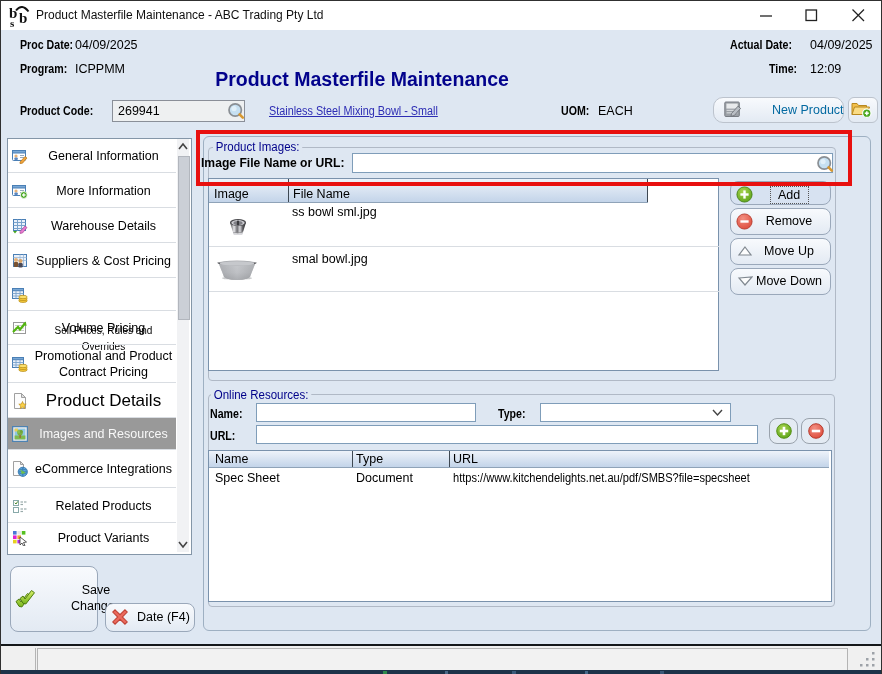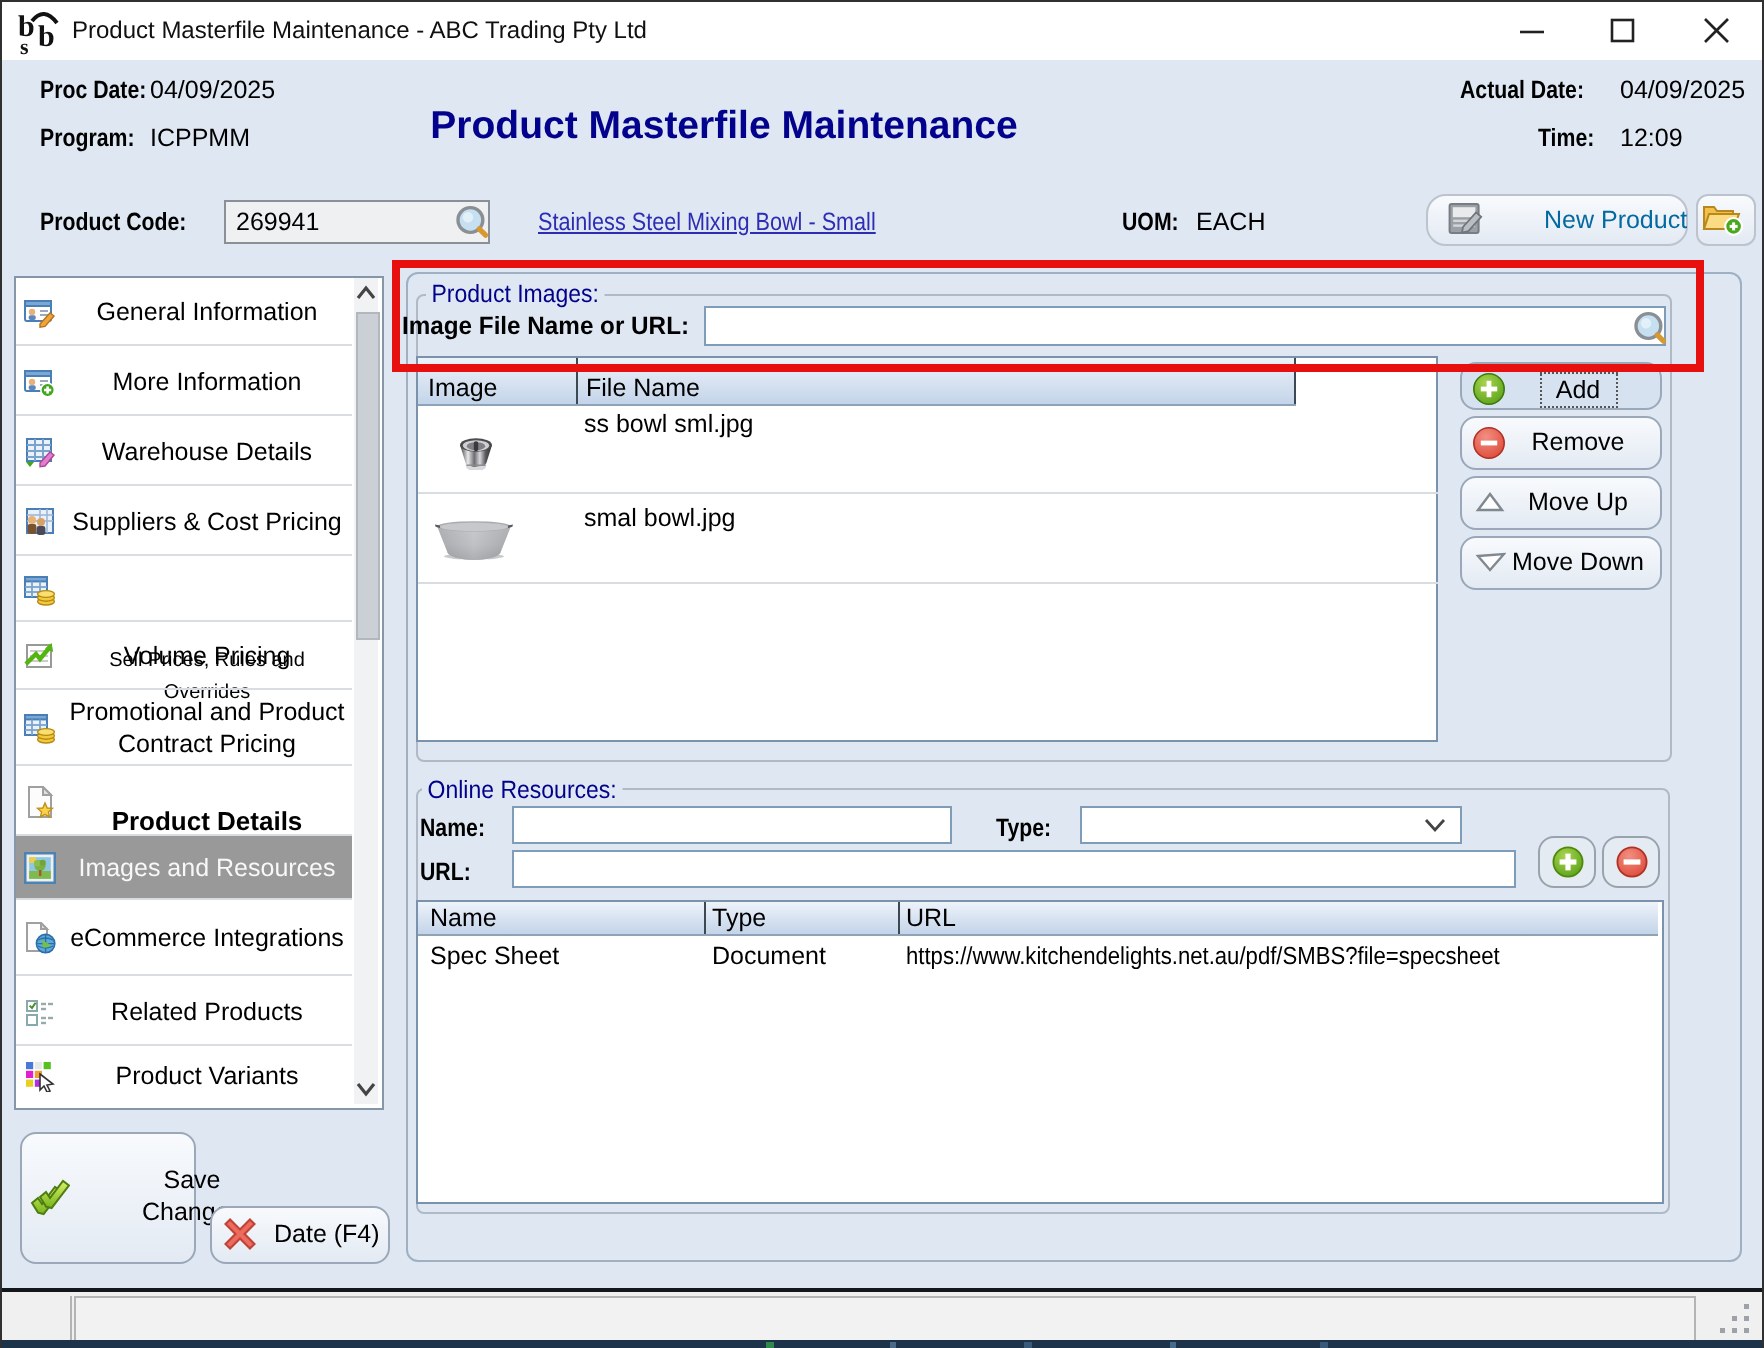--- a/index.html
+++ b/index.html
@@ -42,21 +42,21 @@
     </svg>
 
   <div class="abs b" style="left:20px;top:38px;">Proc Date:</div>
   <div class="abs v" style="left:75px;top:38px;">04/09/2025</div>
   <div class="abs b" style="left:20px;top:62px;">Program:</div>
   <div class="abs v" style="left:75px;top:62px;">ICPPMM</div>
   <div class="abs b" style="left:730px;top:38px;">Actual Date:</div>
   <div class="abs v" style="left:810px;top:38px;">04/09/2025</div>
   <div class="abs b" style="left:769px;top:62px;">Time:</div>
   <div class="abs v" style="left:810px;top:62px;">12:09</div>
-  <div class="abs" style="left:0;top:52px;width:724px;text-align:center;font-weight:bold;font-size:19.5px;color:#02028c;">Product Masterfile Maintenance</div>
+  <div class="abs" style="left:0;top:68px;width:724px;text-align:center;font-weight:bold;font-size:19.5px;color:#02028c;">Product Masterfile Maintenance</div>
 
   <div class="abs b" style="left:20px;top:104px;">Product Code:</div>
   <div class="inp" style="left:112px;top:100px;width:131px;height:20px;background:#eef0f1;border-color:#8a8f98;"></div>
   <div class="abs v" style="left:118px;top:104px;">269941</div>
   <svg class="abs" style="left:227px;top:102px;" width="18" height="18" viewBox="0 0 18 18">
     <circle cx="8.2" cy="8" r="6.2" fill="#c6e0f2" stroke="#8a8f94" stroke-width="1.7"></circle>
     <circle cx="7" cy="6.6" r="2.6" fill="#e4f2fa" opacity="0.9"></circle>
     <path d="M12.6 12.4 L15.8 15.6" stroke="#d89830" stroke-width="2.6" stroke-linecap="round"></path>
   </svg>
   <div class="abs" style="left:269px;top:104px;font-size:12.5px;color:#2d2db4;text-decoration:underline;transform:scaleX(.865);transform-origin:0 50%;">Stainless Steel Mixing Bowl - Small</div>
@@ -175,21 +175,21 @@
             <line x1="4" y1="3.7" x2="4" y2="11.5"></line>
             <line x1="8" y1="3.7" x2="8" y2="11.5"></line>
           </g>
           <g>
             <ellipse cx="11" cy="13.8" rx="4.2" ry="1.7" fill="#f5c93c" stroke="#b58a14" stroke-width="0.7"></ellipse>
             <ellipse cx="11" cy="11.9" rx="4.2" ry="1.7" fill="#f5c93c" stroke="#b58a14" stroke-width="0.7"></ellipse>
             <ellipse cx="11" cy="10" rx="4.2" ry="1.7" fill="#fadf6e" stroke="#b58a14" stroke-width="0.7"></ellipse>
           </g>
         </svg></div>
       <div class="sep" style="left:8px;top:417px;width:168px;"></div>
-      <div class="abs" style="left:31px;top:393px;width:145px;height:35px;display:flex;align-items:center;justify-content:center;text-align:center;font-size:13px;line-height:16px;color:#000;font-weight:bold;">Product Details</div>
+      <div class="abs" style="left:31px;top:383px;width:145px;height:35px;display:flex;align-items:center;justify-content:center;text-align:center;font-size:17px;line-height:16px;color:#000;">Product Details</div>
       <div class="abs" style="left:12px;top:392.5px;width:16px;height:16px;"><svg width="16" height="16" viewBox="0 0 16 16">
           <path d="M2.5 0.5 L9.5 0.5 L13.5 4.5 L13.5 15.5 L2.5 15.5 Z" fill="#fcfcfc" stroke="#a0a0a0"></path>
           <path d="M9.5 0.5 L9.5 4.5 L13.5 4.5 Z" fill="#e0e0e0" stroke="#a0a0a0"></path>
           <path d="M10.5 8.5 L11.6 11 L14.2 11.2 L12.2 13 L12.8 15.6 L10.5 14.2 L8.2 15.6 L8.8 13 L6.8 11.2 L9.4 11 Z" fill="#fad148" stroke="#c09018" stroke-width="0.7"></path>
         </svg></div>
       <div class="abs" style="left:8px;top:418px;width:168px;height:32px;background:#999;"></div>
       <div class="sep" style="left:8px;top:449px;width:168px;"></div>
       <div class="abs" style="left:31px;top:418px;width:145px;height:32px;display:flex;align-items:center;justify-content:center;text-align:center;font-size:12.5px;line-height:16px;color:#f8f8f8;">Images and Resources</div>
       <div class="abs" style="left:12px;top:426px;width:16px;height:16px;opacity:.85;"><svg width="16" height="16" viewBox="0 0 16 16">
           <rect x="0.6" y="0.6" width="14.8" height="14.8" fill="#fff" stroke="#4080b8" stroke-width="1.3"></rect>

